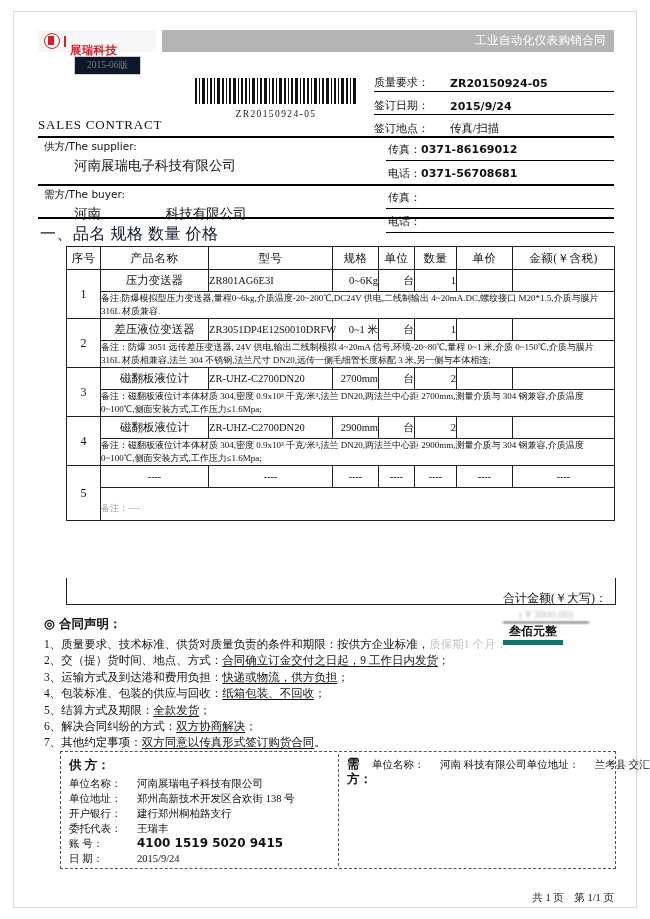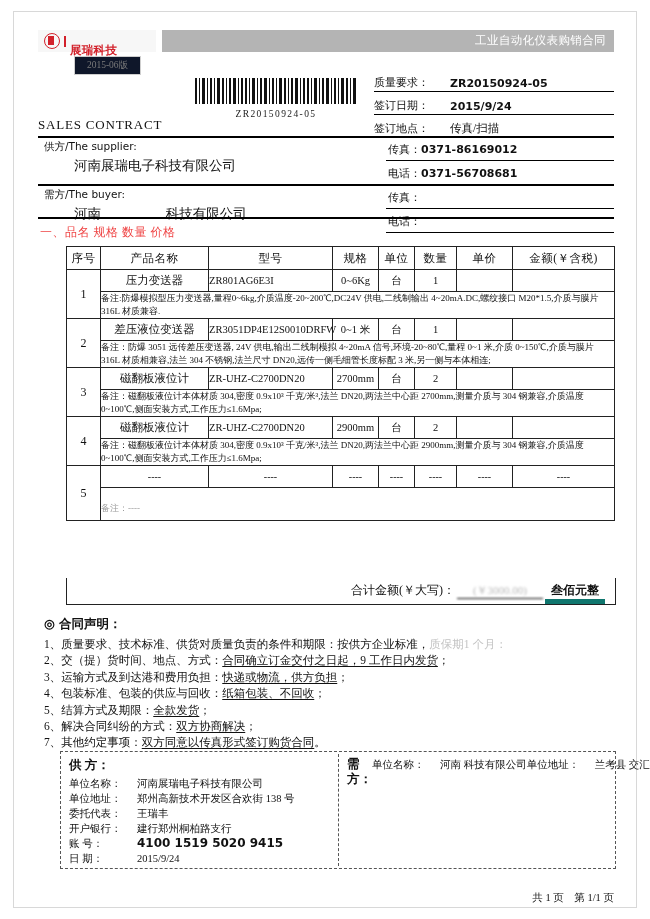--- a/index.html
+++ b/index.html
@@ -86,52 +86,52 @@
   .pt-right{position:absolute;left:348px;top:0;width:228px;}
   .pt-right .fr{
     height:19px;border-bottom:1px solid #000;font-size:11px;
     font-family:"DejaVu Sans","Liberation Sans",sans-serif;padding-left:2px;
     display:flex;align-items:center;padding-bottom:1px;color:#111;
   }
   .pt-right .fr b{font-weight:bold;}
   .pt-right .fr.t{margin-bottom:3px;}
   
   .sec{
-    position:absolute;left:26px;top:212px;font-size:12px;color:#ef4444;
+    position:absolute;left:26px;top:212px;font-size:16px;color:#0f172a;
     font-family:"Liberation Serif",serif;letter-spacing:.5px;
   }
   
   table.items{
     position:absolute;left:52px;top:234px;width:548px;
     border-collapse:collapse;table-layout:fixed;
   }
   table.items td,table.items th{
     border:1px solid #222;padding:0;color:#111;
   }
   table.items th{
     height:22px;font-size:11.5px;font-weight:normal;
     font-family:"Liberation Serif",serif;text-align:center;letter-spacing:.5px;
   }
   td.idx{text-align:center;font-size:12px;font-family:"Liberation Serif",serif;}
   td.nm{text-align:center;font-size:11.5px;font-family:"Liberation Serif",serif;height:21px;}
   td.md{padding-left:4px;font-size:10.5px;font-family:"Liberation Serif",serif;}
-  td.ct{text-align:center;font-size:10.5px;font-family:"Liberation Serif",serif;}
+  td.ct{text-align:right;font-size:10.5px;font-family:"Liberation Serif",serif;}
   td.rem{
     padding:2px 4px 3px 4px;font-size:9px;line-height:1.45;
     font-family:"Liberation Serif",serif;text-align:left;
   }
   td.empty-dash{text-align:center;font-size:10px;color:#8e8e8e;height:21px;}
   
   .total{
     position:absolute;left:52px;top:566px;width:548px;height:26px;
     border:1px solid #222;border-top:none;
   }
   .total .inner{
-    position:absolute;right:10px;top:4px;display:flex;align-items:baseline;
-    font-size:12px;font-family:"Liberation Serif",serif;color:#111;
+    position:absolute;right:10px;top:12px;display:flex;align-items:baseline;
+    font-size:12px;font-family:"Liberation Serif",serif;color:#111;flex-direction:column;
   }
   .total .lab{font-size:12px;}
   .total .blur{
     display:inline-block;min-width:86px;border-bottom:1px solid #000;
     margin:0 2px;text-align:center;color:#b9b9b9;font-size:11px;
     filter:blur(1.1px);
   }
   .total .big{
     border-bottom:5px solid #0f766e;padding:0 6px;font-weight:bold;font-size:12px;
   }
@@ -442,26 +442,26 @@
       <div class="ttl">供    方：</div>
       <div class="r">
         <span class="k">单位名称：</span>
         <span class="v d">河南展瑞电子科技有限公司</span>
       </div>
       <div class="r">
         <span class="k">单位地址：</span>
         <span class="v d">郑州高新技术开发区合欢街 138 号</span>
       </div>
       <div class="r">
+        <span class="k">开户银行：</span>
+        <span class="v d">建行郑州桐柏路支行</span>
+      </div>
+      <div class="r">
         <span class="k">委托代表：</span>
         <span class="v d">王瑞丰</span>
-      </div>
-      <div class="r">
-        <span class="k">开户银行：</span>
-        <span class="v d">建行郑州桐柏路支行</span>
       </div>
       <div class="r">
         <span class="k">账    号：</span>
         <span class="v b">4100 1519        5020 9415</span>
       </div>
       <div class="r">
         <span class="k">日    期：</span>
         <span class="v d">2015/9/24</span>
       </div>
     </div>

